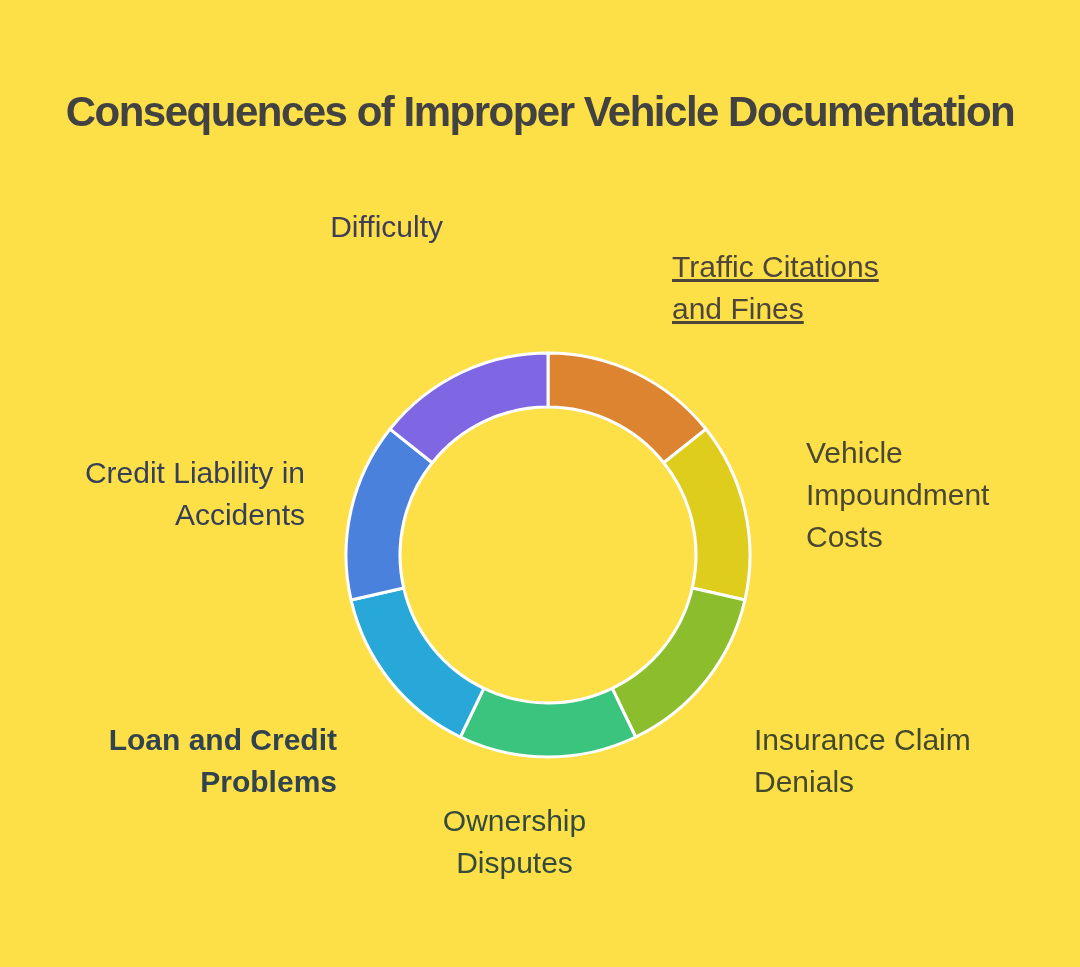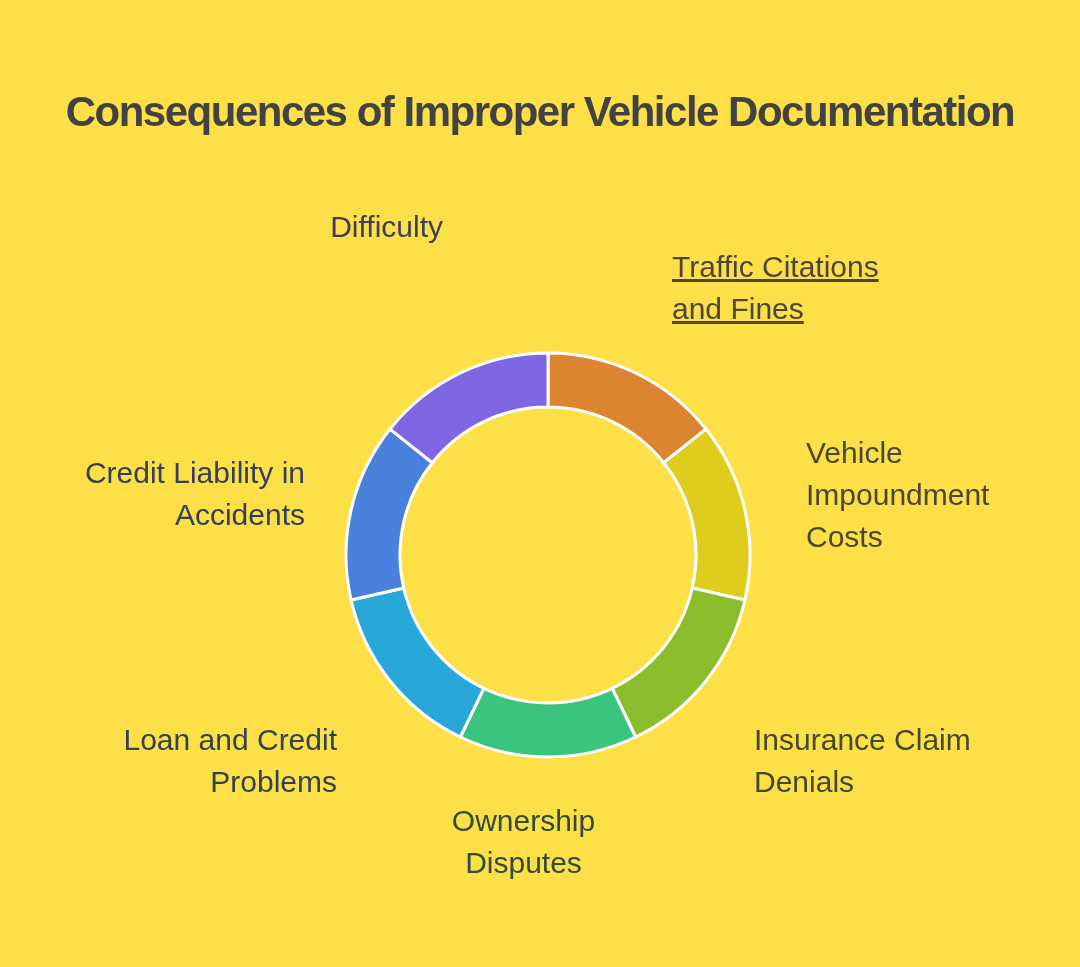--- a/index.html
+++ b/index.html
@@ -35,21 +35,21 @@
   .seg-label {
     position: absolute;
     font-size: 30px;
     line-height: 42px;
     font-weight: 400;
   }
   .seg-label span { display: block; }
   .lbl-traffic    { left: 672px; top: 246px; width: 260px; text-align: left; }
   .lbl-impound    { left: 786px; top: 432px; width: 240px; text-align: left; margin-left: 20px; }
   .lbl-denials    { left: 754px; top: 719px; width: 280px; text-align: left; }
-  .lbl-ownership  { left: 421px; top: 800px; width: 205px; text-align: center; }
+  .lbl-ownership  { left: 412px; top: 800px; width: 205px; text-align: center; }
   .lbl-loan       { left:  87px; top: 719px; width: 250px; text-align: right; }
   .lbl-legal      { left:  55px; top: 452px; width: 250px; text-align: right; }
   .lbl-difficulty { left: 243px; top: 206px; width: 200px; text-align: right; }
 </style>
 </head>
 <body>
 
 <div class="canvas">
 
   <div class="title">Consequences of Improper Vehicle Documentation</div>
@@ -78,21 +78,21 @@
   <div class="seg-label lbl-denials" style="color: rgb(66, 73, 45);">
     <span>Insurance Claim</span>
     <span>Denials</span>
   </div>
 
   <div class="seg-label lbl-ownership" style="color: rgb(51, 74, 60);">
     <span>Ownership</span>
     <span>Disputes</span>
   </div>
 
-  <div class="seg-label lbl-loan" style="color: rgb(49, 67, 78);">
+  <div class="seg-label lbl-loan" style="color: rgb(49, 67, 78); font-weight: bold;">
     <span>Loan and Credit</span>
     <span>Problems</span>
   </div>
 
   <div class="seg-label lbl-legal" style="color: rgb(53, 63, 88);">
     <span>Credit Liability in</span>
     <span>Accidents</span>
   </div>
 
   <div class="seg-label lbl-difficulty" style="color: rgb(63, 61, 88);">

